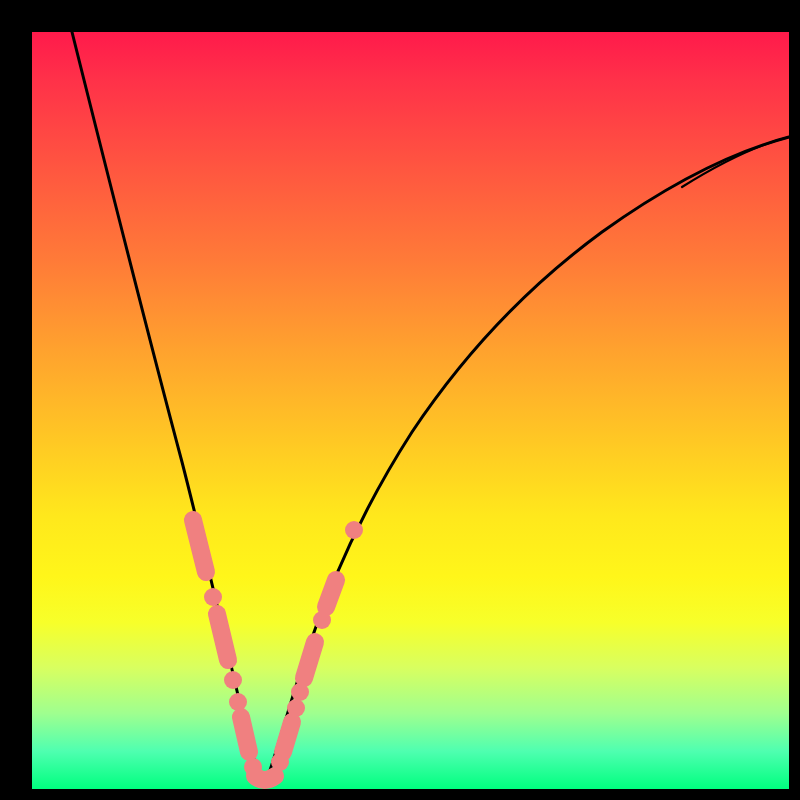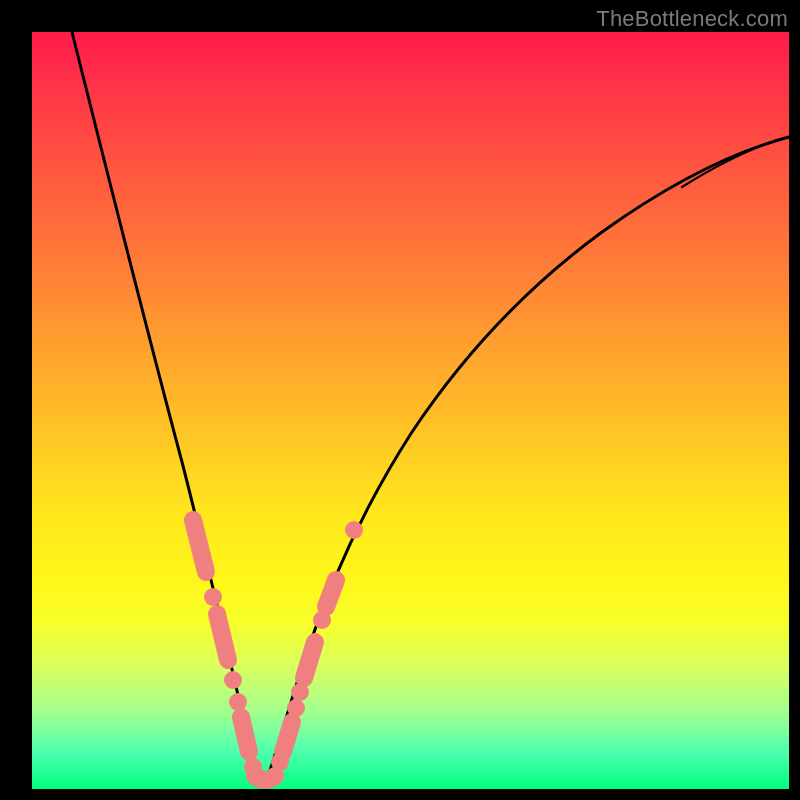--- a/index.html
+++ b/index.html
@@ -119,14 +119,13 @@
         <path class="marker-stroke" d="M 251 720 L 260 690"></path>
         <circle class="marker" cx="264" cy="676" r="9"></circle>
         <circle class="marker" cx="268" cy="660" r="9"></circle>
         <path class="marker-stroke" d="M 272 646 L 283 610"></path>
         <circle class="marker" cx="290" cy="588" r="9"></circle>
         <path class="marker-stroke" d="M 294 575 L 304 548"></path>
         <circle class="marker" cx="322" cy="498" r="9"></circle>
       </g>
     </svg>
   </div>
-  <div class="watermark">TheBottleneck.com</div>
 </div>
 
 </body></html>

